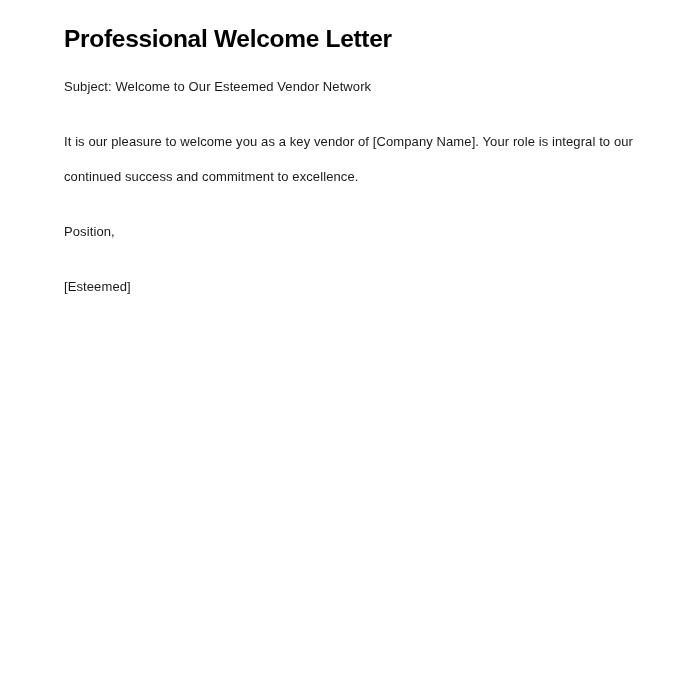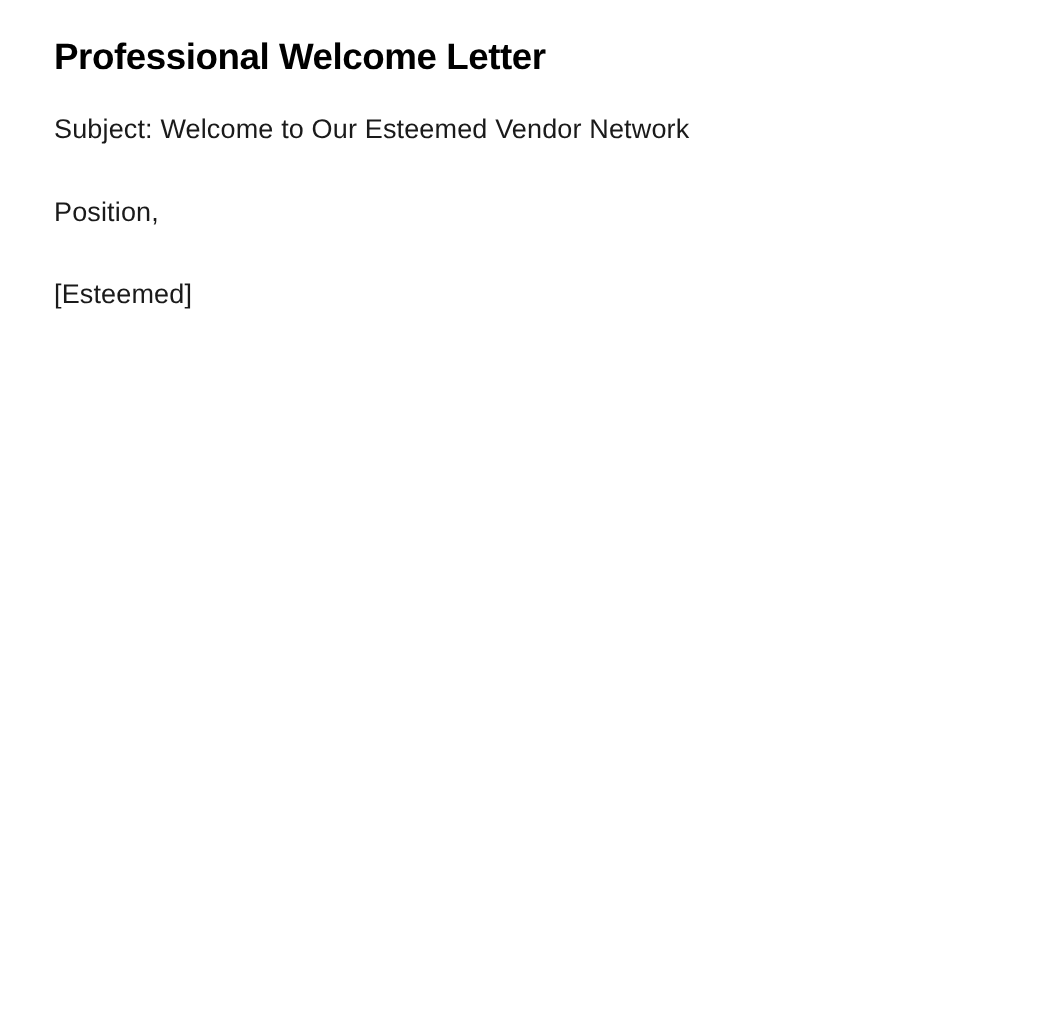--- a/index.html
+++ b/index.html
@@ -1,33 +1,34 @@
 <!DOCTYPE html>
 <html><head>
   <meta charset="utf-8">
   <style>
     html, body { margin: 0; padding: 0; background: #ffffff; }
     body {
       width: 700px; height: 676px; overflow: hidden;
       font-family: "Liberation Sans", sans-serif;
       color: #111111;
     }
-    .page { padding: 22px 40px 0 36px; box-sizing: border-box; width: 694px; }
+    .page { padding: 22px 40px 0 64px; box-sizing: border-box; width: 694px; }
     h1 {
       font-family: "Liberation Sans", sans-serif;
       font-size: 24.5px; font-weight: bold; margin: 0 0 13px 0;
       line-height: 34px; color: #000000; letter-spacing: -0.3px;
     }
     p {
-      margin: 0 0 20px 0; font-size: 18px; line-height: 35px; color: #1a1a1a;
+      margin: 0 0 20px 0; font-size: 13px; line-height: 35px; color: #1a1a1a;
       letter-spacing: 0.1px;
     }
     p.subject { margin-bottom: 20px; }
   </style>
 </head>
 <body>
 
 <div class="page">
   <h1>Professional Welcome Letter</h1>
   <p class="subject">Subject: Welcome to Our Esteemed Vendor Network</p>
+  <p>It is our pleasure to welcome you as a key vendor of [Company Name]. Your role is integral to our continued success and commitment to excellence.</p>
   <p>Position,</p>
   <p>[Esteemed]</p>
 </div>
 
 </body></html>

